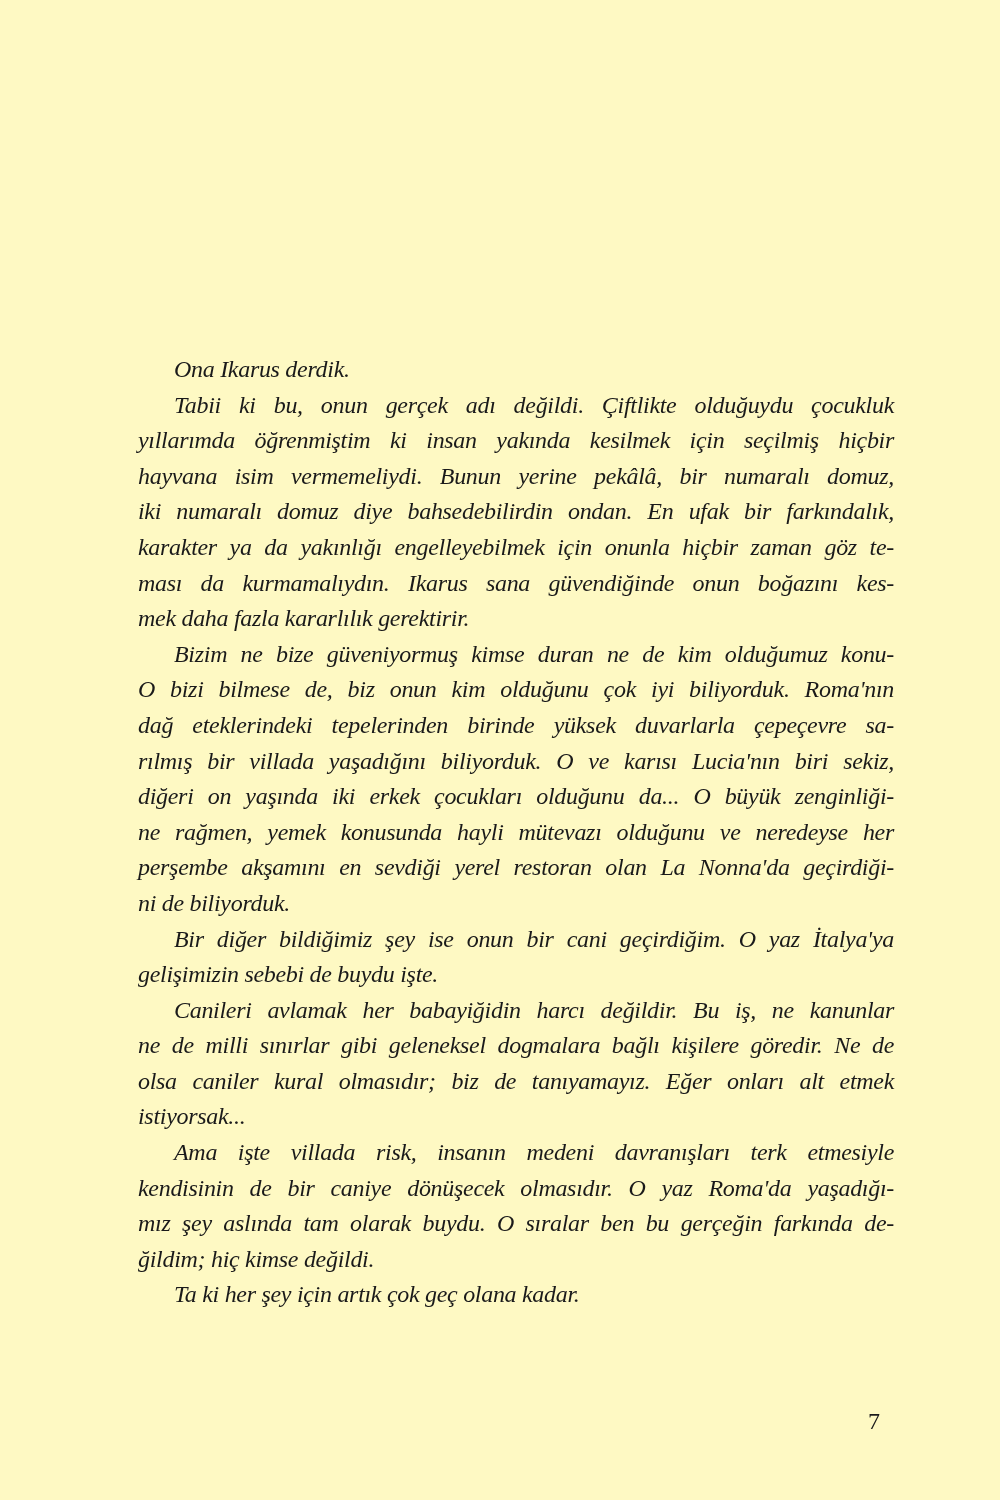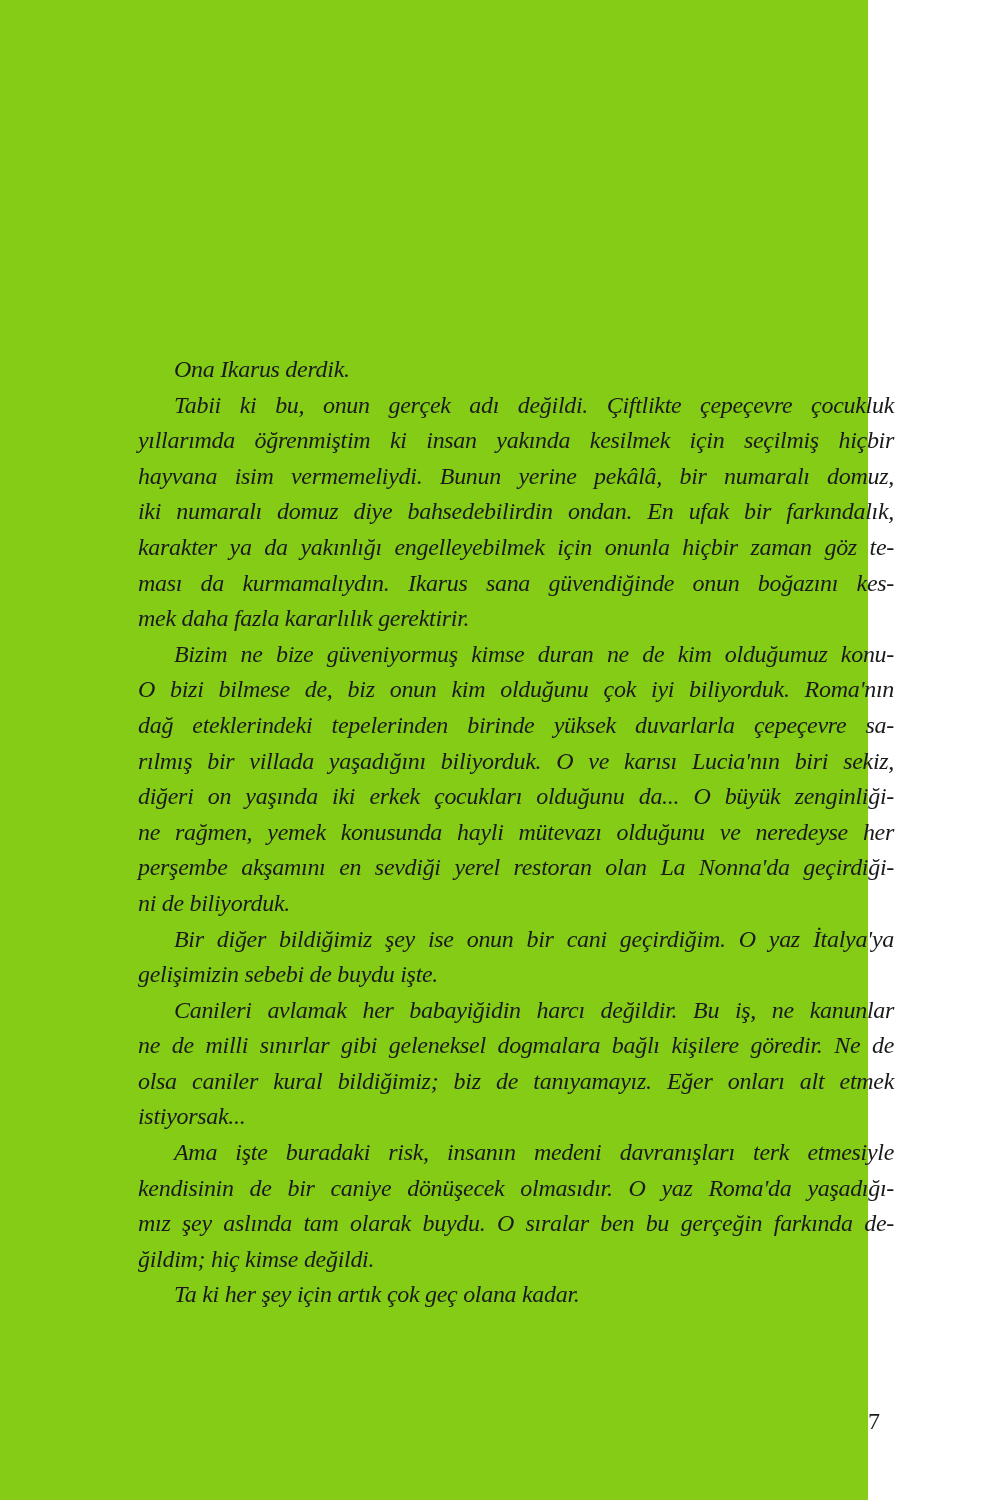--- a/index.html
+++ b/index.html
@@ -9,23 +9,23 @@
     }
     body {
       width: 1000px;
       height: 1500px;
       position: relative;
       overflow: hidden;
     }
     .page {
       position: absolute;
       left: 0; top: 0;
-      width: 868px;
+      width: 1000px;
       height: 1500px;
-      background: #84cc16;
+      background: #fef9c3;
     }
     .text-block {
       position: absolute;
       left: 138px;
       top: 352px;
       width: 756px;
       font-family: "DejaVu Serif", "Liberation Serif", serif;
       font-style: italic;
       font-size: 22px;
       color: #1a1a1a;
@@ -59,21 +59,21 @@
 <body>
 
 <div class="page">
   <div class="text-block">
 
     <div>
       <div class="line indent last">Ona Ikarus derdik.</div>
     </div>
 
     <div>
-      <div class="line indent">Tabii ki bu, onun gerçek adı değildi. Çiftlikte çepeçevre çocukluk</div>
+      <div class="line indent">Tabii ki bu, onun gerçek adı değildi. Çiftlikte olduğuydu çocukluk</div>
       <div class="line">yıllarımda öğrenmiştim ki insan yakında kesilmek için seçilmiş hiçbir</div>
       <div class="line">hayvana isim vermemeliydi. Bunun yerine pekâlâ, bir numaralı domuz,</div>
       <div class="line">iki numaralı domuz diye bahsedebilirdin ondan. En ufak bir farkındalık,</div>
       <div class="line">karakter ya da yakınlığı engelleyebilmek için onunla hiçbir zaman göz te-</div>
       <div class="line">ması da kurmamalıydın. Ikarus sana güvendiğinde onun boğazını kes-</div>
       <div class="line last">mek daha fazla kararlılık gerektirir.</div>
     </div>
 
     <div>
       <div class="line indent">Bizim ne bize güveniyormuş kimse duran ne de kim olduğumuz konu-</div>
@@ -87,26 +87,26 @@
     </div>
 
     <div>
       <div class="line indent">Bir diğer bildiğimiz şey ise onun bir cani geçirdiğim. O yaz İtalya'ya</div>
       <div class="line last">gelişimizin sebebi de buydu işte.</div>
     </div>
 
     <div>
       <div class="line indent">Canileri avlamak her babayiğidin harcı değildir. Bu iş, ne kanunlar</div>
       <div class="line">ne de milli sınırlar gibi geleneksel dogmalara bağlı kişilere göredir. Ne de</div>
-      <div class="line">olsa caniler kural bildiğimiz; biz de tanıyamayız. Eğer onları alt etmek</div>
+      <div class="line">olsa caniler kural olmasıdır; biz de tanıyamayız. Eğer onları alt etmek</div>
       <div class="line last">istiyorsak...</div>
     </div>
 
     <div>
-      <div class="line indent">Ama işte buradaki risk, insanın medeni davranışları terk etmesiyle</div>
+      <div class="line indent">Ama işte villada risk, insanın medeni davranışları terk etmesiyle</div>
       <div class="line">kendisinin de bir caniye dönüşecek olmasıdır. O yaz Roma'da yaşadığı-</div>
       <div class="line">mız şey aslında tam olarak buydu. O sıralar ben bu gerçeğin farkında de-</div>
       <div class="line last">ğildim; hiç kimse değildi.</div>
     </div>
 
     <div>
       <div class="line indent last">Ta ki her şey için artık çok geç olana kadar.</div>
     </div>
 
   </div>

